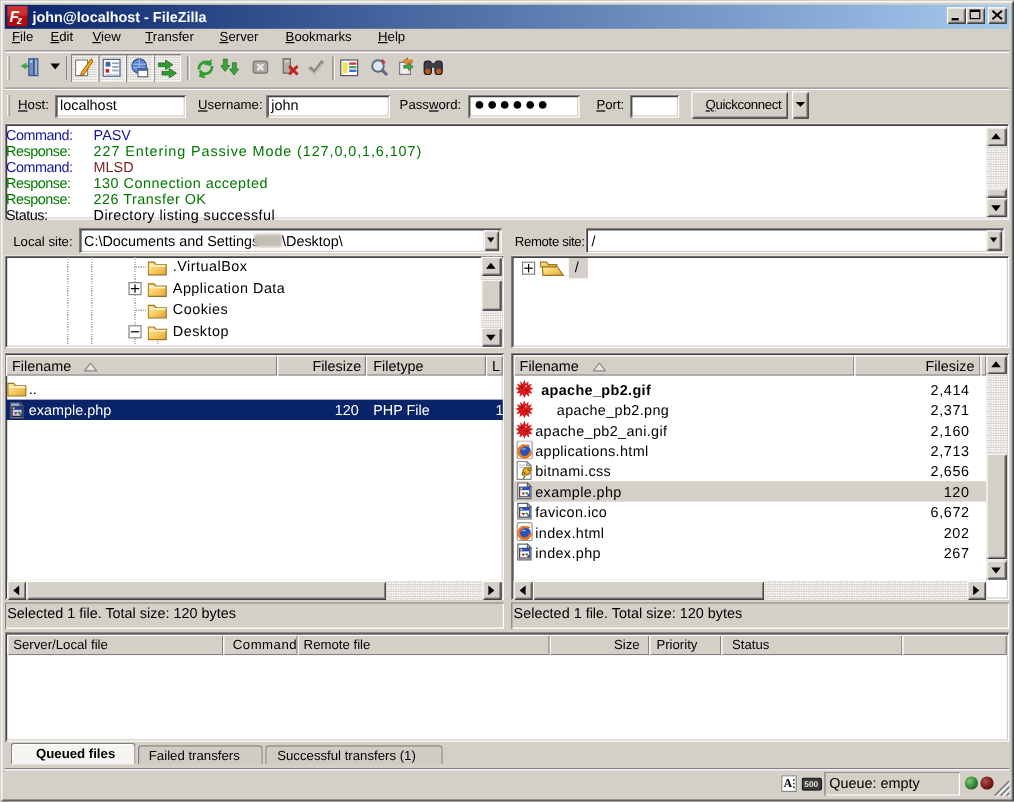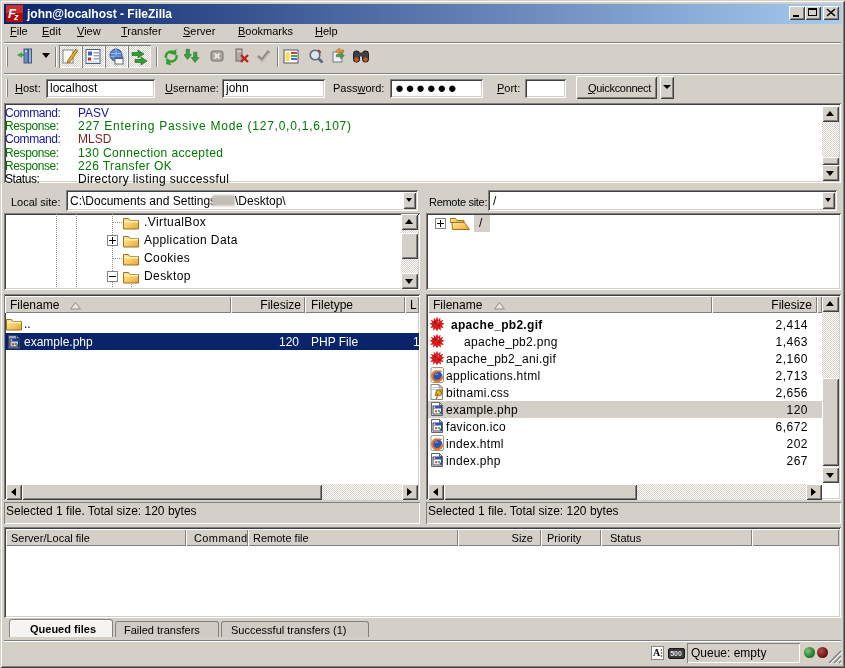--- a/index.html
+++ b/index.html
@@ -324,21 +324,21 @@
   </svg>
 <div class="abs t12" style="left:451px;top:318px;letter-spacing:0.3px;font-weight:bold;">apache_pb2.gif</div>
 <div class="abs t12" style="left:708px;top:318px;width:100px;text-align:right;letter-spacing:0.5px;">2,414</div>
 <svg class="abs" style="left:429px;top:333px;" width="16" height="16">
     <path d="M8 0.5 L9.3 4.1 11.4 1.6 11.2 4.9 14.4 3.8 12.6 6.7 15.6 7.6 12.7 9.2 14.8 11.9 11.5 11.4 12.1 14.7 9.4 12.6 8 15.6 6.6 12.6 3.9 14.7 4.5 11.4 1.2 11.9 3.3 9.2 0.4 7.6 3.4 6.7 1.6 3.8 4.8 4.9 4.6 1.6 6.7 4.1 z" fill="#d81a1a"></path>
     <circle cx="6" cy="6.5" r="1" fill="#8a0e0e"></circle>
     <circle cx="9.8" cy="9.3" r="0.9" fill="#8a0e0e"></circle>
     <circle cx="9.3" cy="5.8" r="0.7" fill="#ffb0b0"></circle>
   </svg>
 <div class="abs t12" style="left:446px;top:335px;letter-spacing:0.3px;margin-left:18px;">apache_pb2.png</div>
-<div class="abs t12" style="left:708px;top:335px;width:100px;text-align:right;letter-spacing:0.5px;">1,463</div>
+<div class="abs t12" style="left:708px;top:335px;width:100px;text-align:right;letter-spacing:0.5px;">2,371</div>
 <svg class="abs" style="left:429px;top:350px;" width="16" height="16">
     <path d="M8 0.5 L9.3 4.1 11.4 1.6 11.2 4.9 14.4 3.8 12.6 6.7 15.6 7.6 12.7 9.2 14.8 11.9 11.5 11.4 12.1 14.7 9.4 12.6 8 15.6 6.6 12.6 3.9 14.7 4.5 11.4 1.2 11.9 3.3 9.2 0.4 7.6 3.4 6.7 1.6 3.8 4.8 4.9 4.6 1.6 6.7 4.1 z" fill="#d81a1a"></path>
     <circle cx="6" cy="6.5" r="1" fill="#8a0e0e"></circle>
     <circle cx="9.8" cy="9.3" r="0.9" fill="#8a0e0e"></circle>
     <circle cx="9.3" cy="5.8" r="0.7" fill="#ffb0b0"></circle>
   </svg>
 <div class="abs t12" style="left:446px;top:352px;letter-spacing:0.3px;">apache_pb2_ani.gif</div>
 <div class="abs t12" style="left:708px;top:352px;width:100px;text-align:right;letter-spacing:0.5px;">2,160</div>
 <svg class="abs" style="left:429px;top:367px;" width="16" height="16">
     <rect x="2" y="0.5" width="12.5" height="15" rx="1.5" fill="#fff" stroke="#9a9a9a"></rect>

